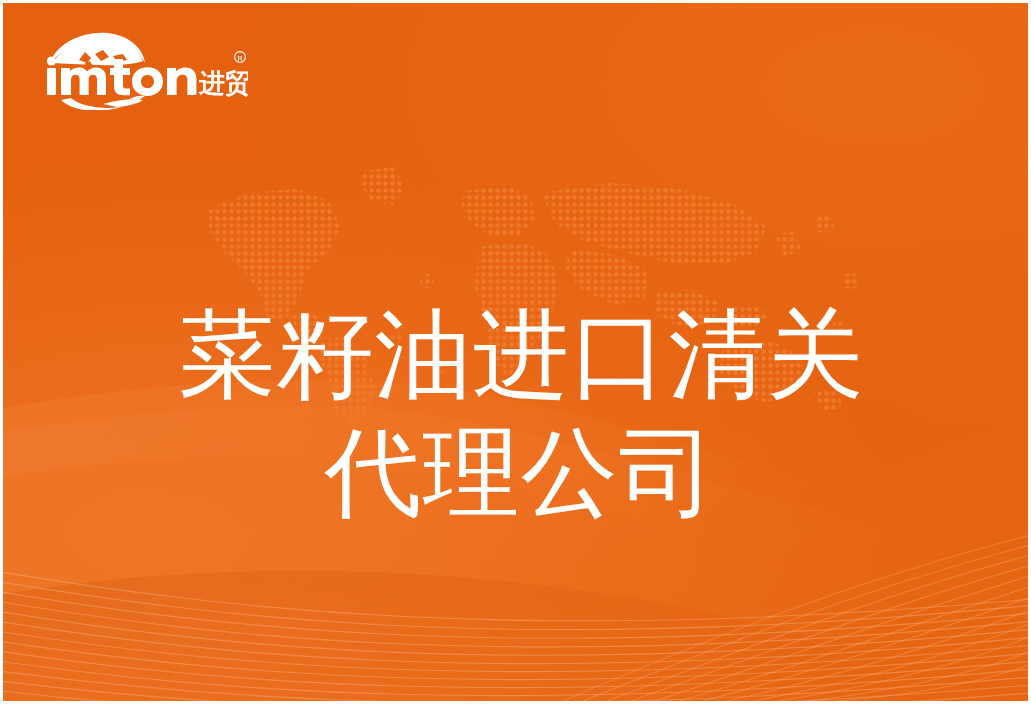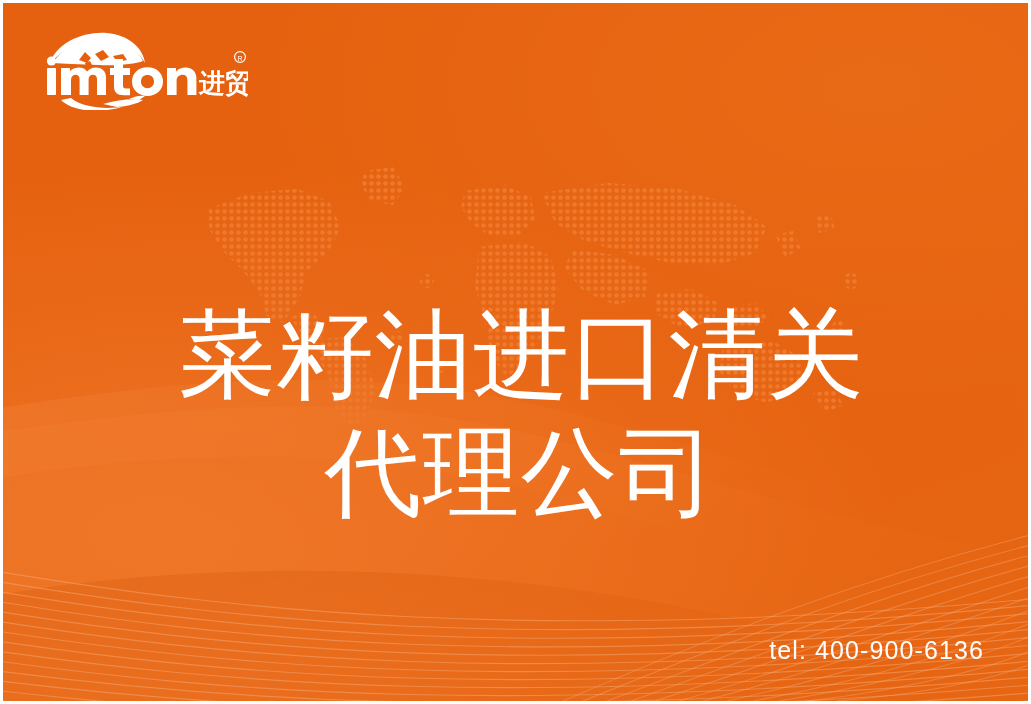--- a/index.html
+++ b/index.html
@@ -283,15 +283,14 @@
         </g>
       </svg>
     </div>
   </div>
 
   <h1 class="headline">
     <span class="line line-1">菜籽油进口清关</span>
     <span class="line line-2">代理公司</span>
   </h1>
 
-  <div class="phone">tel: 400-900-6136</div>
 
 </div>
 
 </body></html>

